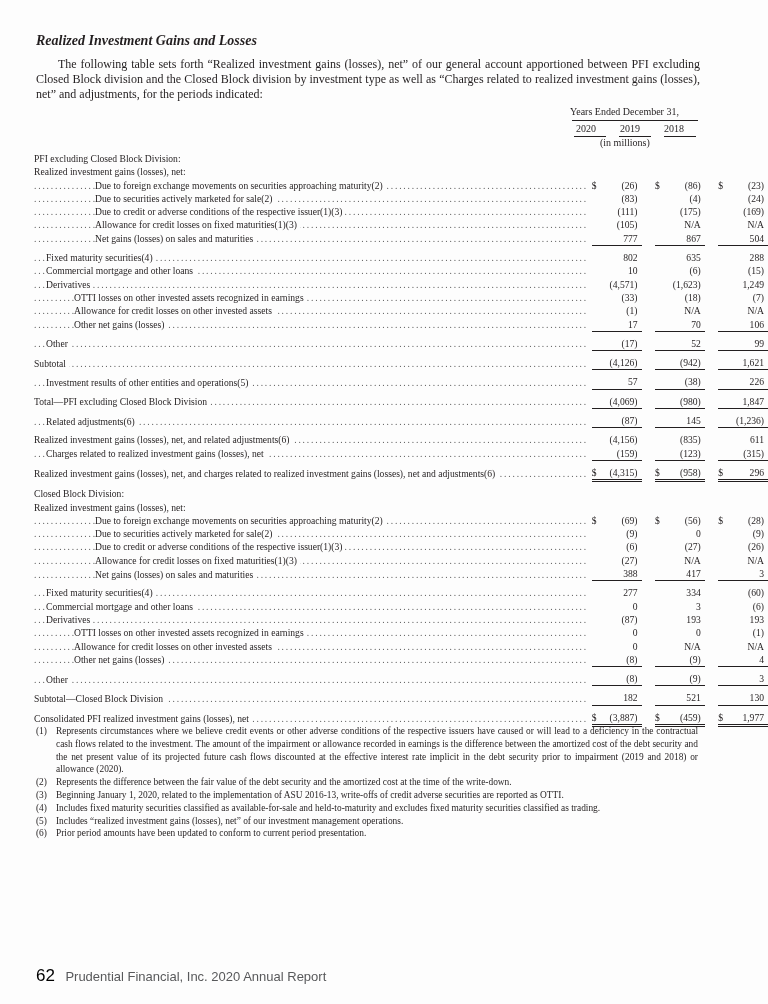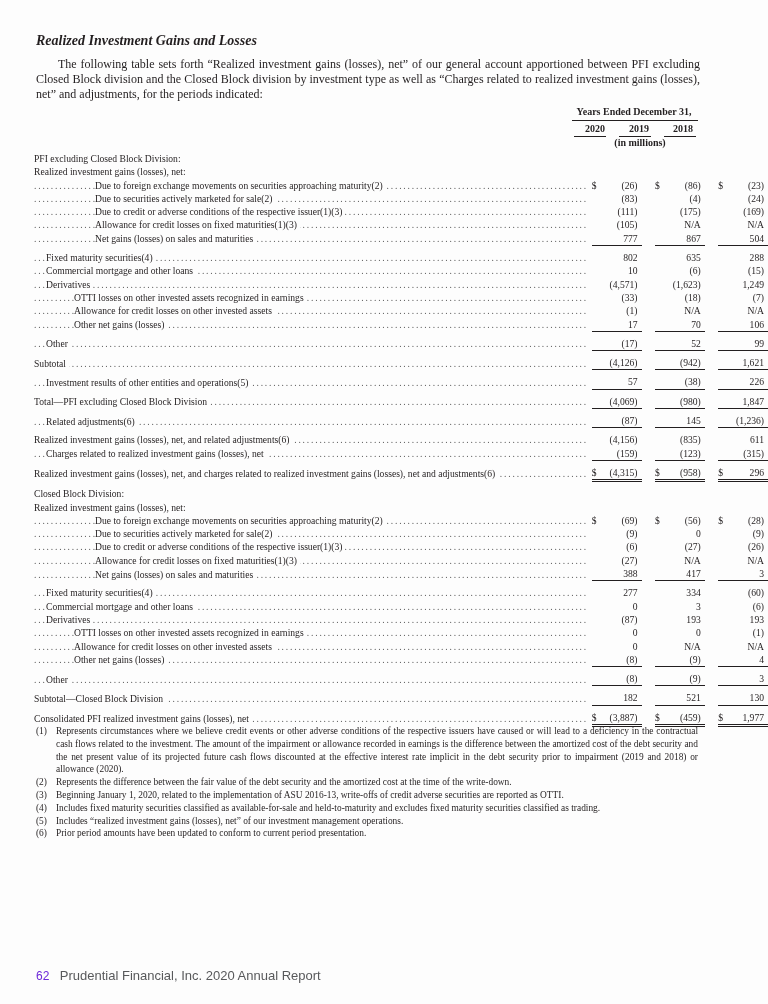--- a/index.html
+++ b/index.html
@@ -1,20 +1,20 @@
 <!DOCTYPE html>
 <html><head>
 <meta charset="utf-8">
 <style>
   html, body { margin:0; padding:0; background:#fdfdfd; }
   body { width:768px; height:1004px; position:relative; overflow:hidden;
          font-family:"Liberation Serif", serif; color:#231f20; }
   .title { position:absolute; left:36px; top:33px; font-size:14px; font-weight:bold; font-style:italic; }
   .intro { position:absolute; left:36px; top:57px; width:664px; font-size:12px; line-height:15px; text-align:justify; text-indent:22px; }
-  .hdr { position:absolute; font-size:10px; font-weight:bold; text-align:center; }
+  .hdr { position:absolute; font-size:10px; font-weight:normal; text-align:left; }
   .hline { position:absolute; height:0; border-top:1px solid #231f20; }
   table.fin { position:absolute; left:34px; top:152px; border-collapse:collapse; font-size:9.6px; }
   table.fin td { padding:0; height:13.3px; line-height:13.3px; white-space:nowrap; vertical-align:bottom; }
   td.lbl { width:528px; overflow:hidden; position:relative; }
   td.lbl .txt { background:#fdfdfd; padding-right:3px; position:relative; z-index:1; }
   td.lbl.dots::after { content:". . . . . . . . . . . . . . . . . . . . . . . . . . . . . . . . . . . . . . . . . . . . . . . . . . . . . . . . . . . . . . . . . . . . . . . . . . . . . . . . . . . . . . . . . . . . . . . . . . . . . . . . . . . . . . . . . . . . . . . . . . . . . . . . . . . . . . . . . . . . ."; position:absolute; left:0; right:6px; bottom:0; overflow:hidden; white-space:nowrap; letter-spacing:-0.3px; color:#555; }
   td.dl { width:8px; text-align:left; }
   td.num { width:42px; text-align:right; padding-right:4px !important; }
   td.gap { width:18px; }
   .i1 { padding-left:12px !important;margin-top:29px; }
@@ -23,21 +23,21 @@
   .b { font-weight:normal; }
   tr.sp td { padding-top:5px; }
   .u1 { border-bottom:1px solid #231f20; }
   .u2 { border-bottom:3px double #231f20; }
   .fnrule { position:absolute; left:36px; top:720px; width:62px; border-top:1px solid #231f20; }
   .footnotes { position:absolute; left:36px; top:725px; width:662px; font-size:9.4px; line-height:12.8px; }
   .fn { display:flex; }
   .fn .k { width:20px; flex:none; }
   .fn .t { flex:1; text-align:justify; }
   .footer { position:absolute; left:36px; top:966px; font-family:"Liberation Sans", sans-serif; color:#58595b; }
-  .footer .pg { font-size:12px; color:#6d28d9; margin-right:6px; }
+  .footer .pg { font-size:17px; color:#000000; margin-right:6px; }
   .footer .rt { font-size:13px; }
 </style>
 </head>
 <body>
 
 <div class="title">Realized Investment Gains and Losses</div>
 <div class="intro">The following table sets forth “Realized investment gains (losses), net” of our general account apportioned between PFI excluding Closed Block division and the Closed Block division by investment type as well as “Charges related to realized investment gains (losses), net” and adjustments, for the periods indicated:</div>
 
 <div class="hdr" style="left:570px;top:106px;width:128px;">Years Ended December 31,</div>
 <div class="hline" style="left:572px;top:120px;width:126px;"></div>

